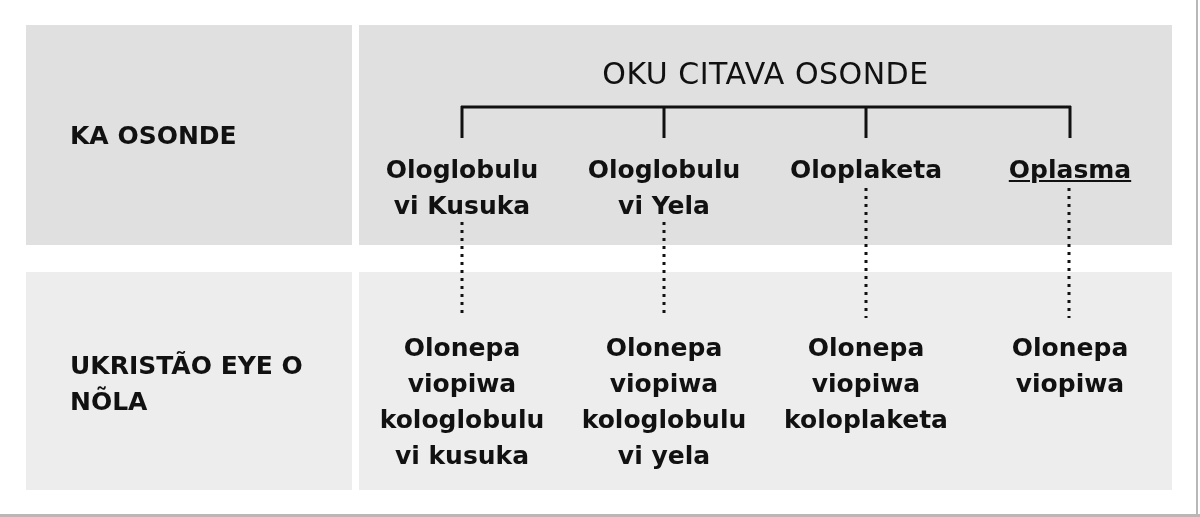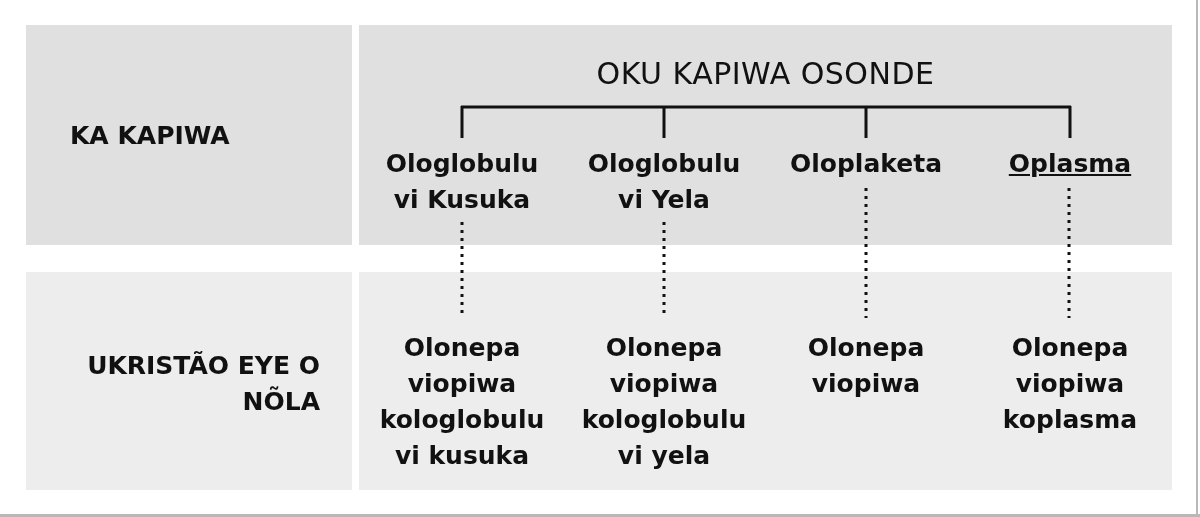--- a/index.html
+++ b/index.html
@@ -21,36 +21,36 @@
     letter-spacing: 0px;
   }
   .title {
     position: absolute; top: 56px; left: 359px; width: 813px; text-align: center;
     font-size: 30px; font-weight: normal; letter-spacing: 0.5px;
   }
   .col-head, .col-body {
     position: absolute; width: 190px; margin-left: -95px; text-align: center;
     font-weight: bold; font-size: 25px; line-height: 36px;
   }
-  .col-head { top: 146px; }
+  .col-head { top: 152px; }
   .col-body { top: 330px; text-align: center; }
   svg.lines { position: absolute; left: 0; top: 0; }
 </style>
 </head>
 <body>
 
 <div class="cell top left"></div>
 <div class="cell top right"></div>
 <div class="cell bottom left"></div>
 <div class="cell bottom right"></div>
 
-<div class="row-label" style="top:118px;">KA KAPIWA</div>
-<div class="row-label" style="top:348px; width:250px;text-align:right;">UKRISTÃO EYE O NÕLA</div>
+<div class="row-label" style="top:118px;">KA OSONDE</div>
+<div class="row-label" style="top:348px; width:250px;">UKRISTÃO EYE O NÕLA</div>
 
-<div class="title">OKU KAPIWA OSONDE</div>
+<div class="title">OKU CITAVA OSONDE</div>
 
 <svg class="lines" width="1200" height="517">
 
   <line x1="461" y1="107" x2="1071" y2="107" stroke="#111" stroke-width="3"></line>
   <line x1="462" y1="106" x2="462" y2="138" stroke="#111" stroke-width="3"></line>
   <line x1="664" y1="106" x2="664" y2="138" stroke="#111" stroke-width="3"></line>
   <line x1="866" y1="106" x2="866" y2="138" stroke="#111" stroke-width="3"></line>
   <line x1="1070" y1="106" x2="1070" y2="138" stroke="#111" stroke-width="3"></line>
 
   <line x1="462" y1="222" x2="462" y2="318" stroke="#111" stroke-width="3" stroke-dasharray="3 5"></line>
@@ -82,21 +82,21 @@
 </div>
 <div class="col-body" style="left:664px;">
   <div>Olonepa</div>
   <div>viopiwa</div>
   <div>kologlobulu</div>
   <div>vi yela</div>
 </div>
 <div class="col-body" style="left:866px;">
   <div>Olonepa</div>
   <div>viopiwa</div>
+  <div>koloplaketa</div>
 </div>
 <div class="col-body" style="left:1070px;">
   <div>Olonepa</div>
   <div>viopiwa</div>
-  <div>koplasma</div>
 </div>
 
 <div class="frame-right"></div>
 <div class="frame-bottom"></div>
 
 </body></html>

